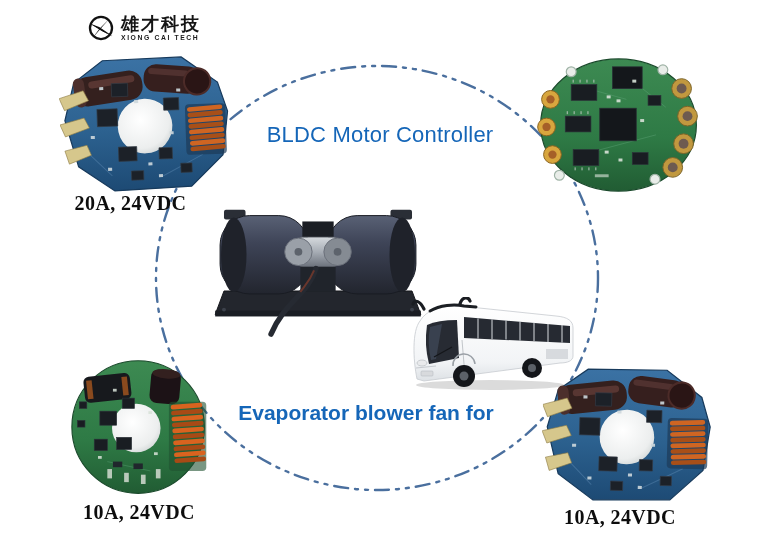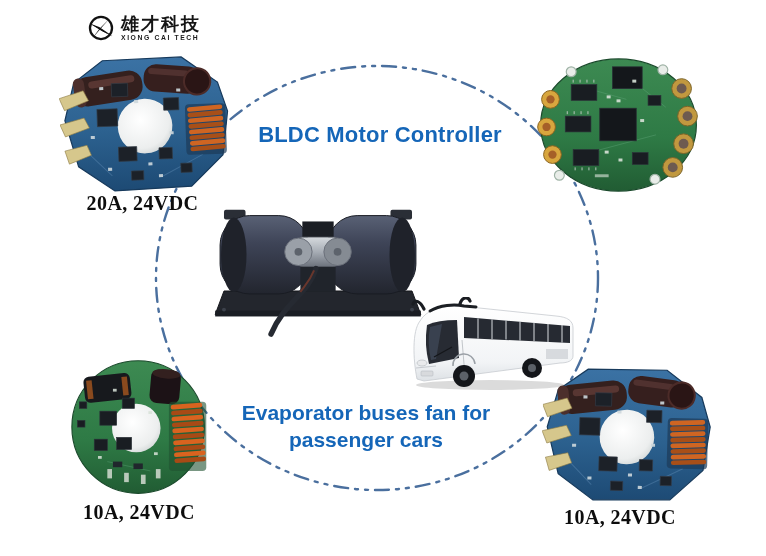--- a/index.html
+++ b/index.html
@@ -9,21 +9,21 @@
   svg.art{display:block;width:100%;height:100%;}
   
   .ring{left:0;top:0;width:766px;height:556px;z-index:0;}
   
   .logo{left:86px;top:13px;display:flex;align-items:center;gap:5px;z-index:3;}
   .logo-icon{width:30px;height:30px;}
   .logo-cn{font-size:18px;font-weight:bold;color:#151515;letter-spacing:2px;line-height:19px;
            font-family:"Liberation Sans",sans-serif;}
   .logo-en{font-size:6.8px;font-weight:bold;color:#1a1a1a;letter-spacing:1.6px;line-height:8px;}
   
-  .heading{left:240px;top:122px;width:280px;text-align:center;font-size:22px;font-weight:bold;
+  .heading{left:240px;top:122px;width:280px;text-align:center;font-size:22px;font-weight:normal;
            letter-spacing:.2px;z-index:2;}
   .caption{left:216px;top:399px;width:300px;text-align:center;font-size:21px;font-weight:bold;
            line-height:27px;z-index:2;}
   
   .lbl{font-family:"Liberation Serif",serif;font-weight:bold;font-size:20px;color:#0d0d0d;
        text-align:center;letter-spacing:.4px;z-index:2;}
   .pcb,.photo{z-index:1;}
 </style>
 </head>
 <body>
@@ -287,21 +287,21 @@
     </div>
   </div>
 
   <div class="abs heading" style="color:#1566b8">BLDC Motor Controller</div>
 
   <div class="abs pcb" style="left:60px;top:55px;width:172px;height:138px;transform:rotate(-2deg)">
     <svg class="art">
         <use href="#sym-blue-board"></use>
       </svg>
   </div>
-  <div class="abs lbl" style="left:80px;top:192px;width:125px">20A, 24VDC</div>
+  <div class="abs lbl" style="left:68px;top:192px;width:125px">20A, 24VDC</div>
 
   <div class="abs pcb" style="left:536px;top:56px;width:166px;height:138px">
     <svg class="art">
         <use href="#sym-green-a"></use>
       </svg>
   </div>
 
   <div class="abs photo" style="left:209px;top:196px;width:218px;height:142px">
     <svg class="art">
         <use href="#sym-blower"></use>
@@ -322,17 +322,16 @@
   <div class="abs lbl" style="left:78px;top:501px;width:122px">10A, 24VDC</div>
 
   <div class="abs pcb" style="left:542px;top:362px;width:172px;height:146px;transform:rotate(1.5deg)">
     <svg class="art">
         <use href="#sym-blue-board"></use>
       </svg>
   </div>
   <div class="abs lbl" style="left:558px;top:506px;width:124px">10A, 24VDC</div>
 
   <div class="abs caption" style="color:#1566b8">
-    <div>Evaporator buses fan for</div>
-    <div>passenger cars</div>
+    <div>Evaporator blower fan for</div>
   </div>
 
 </div>
 
 </body></html>

